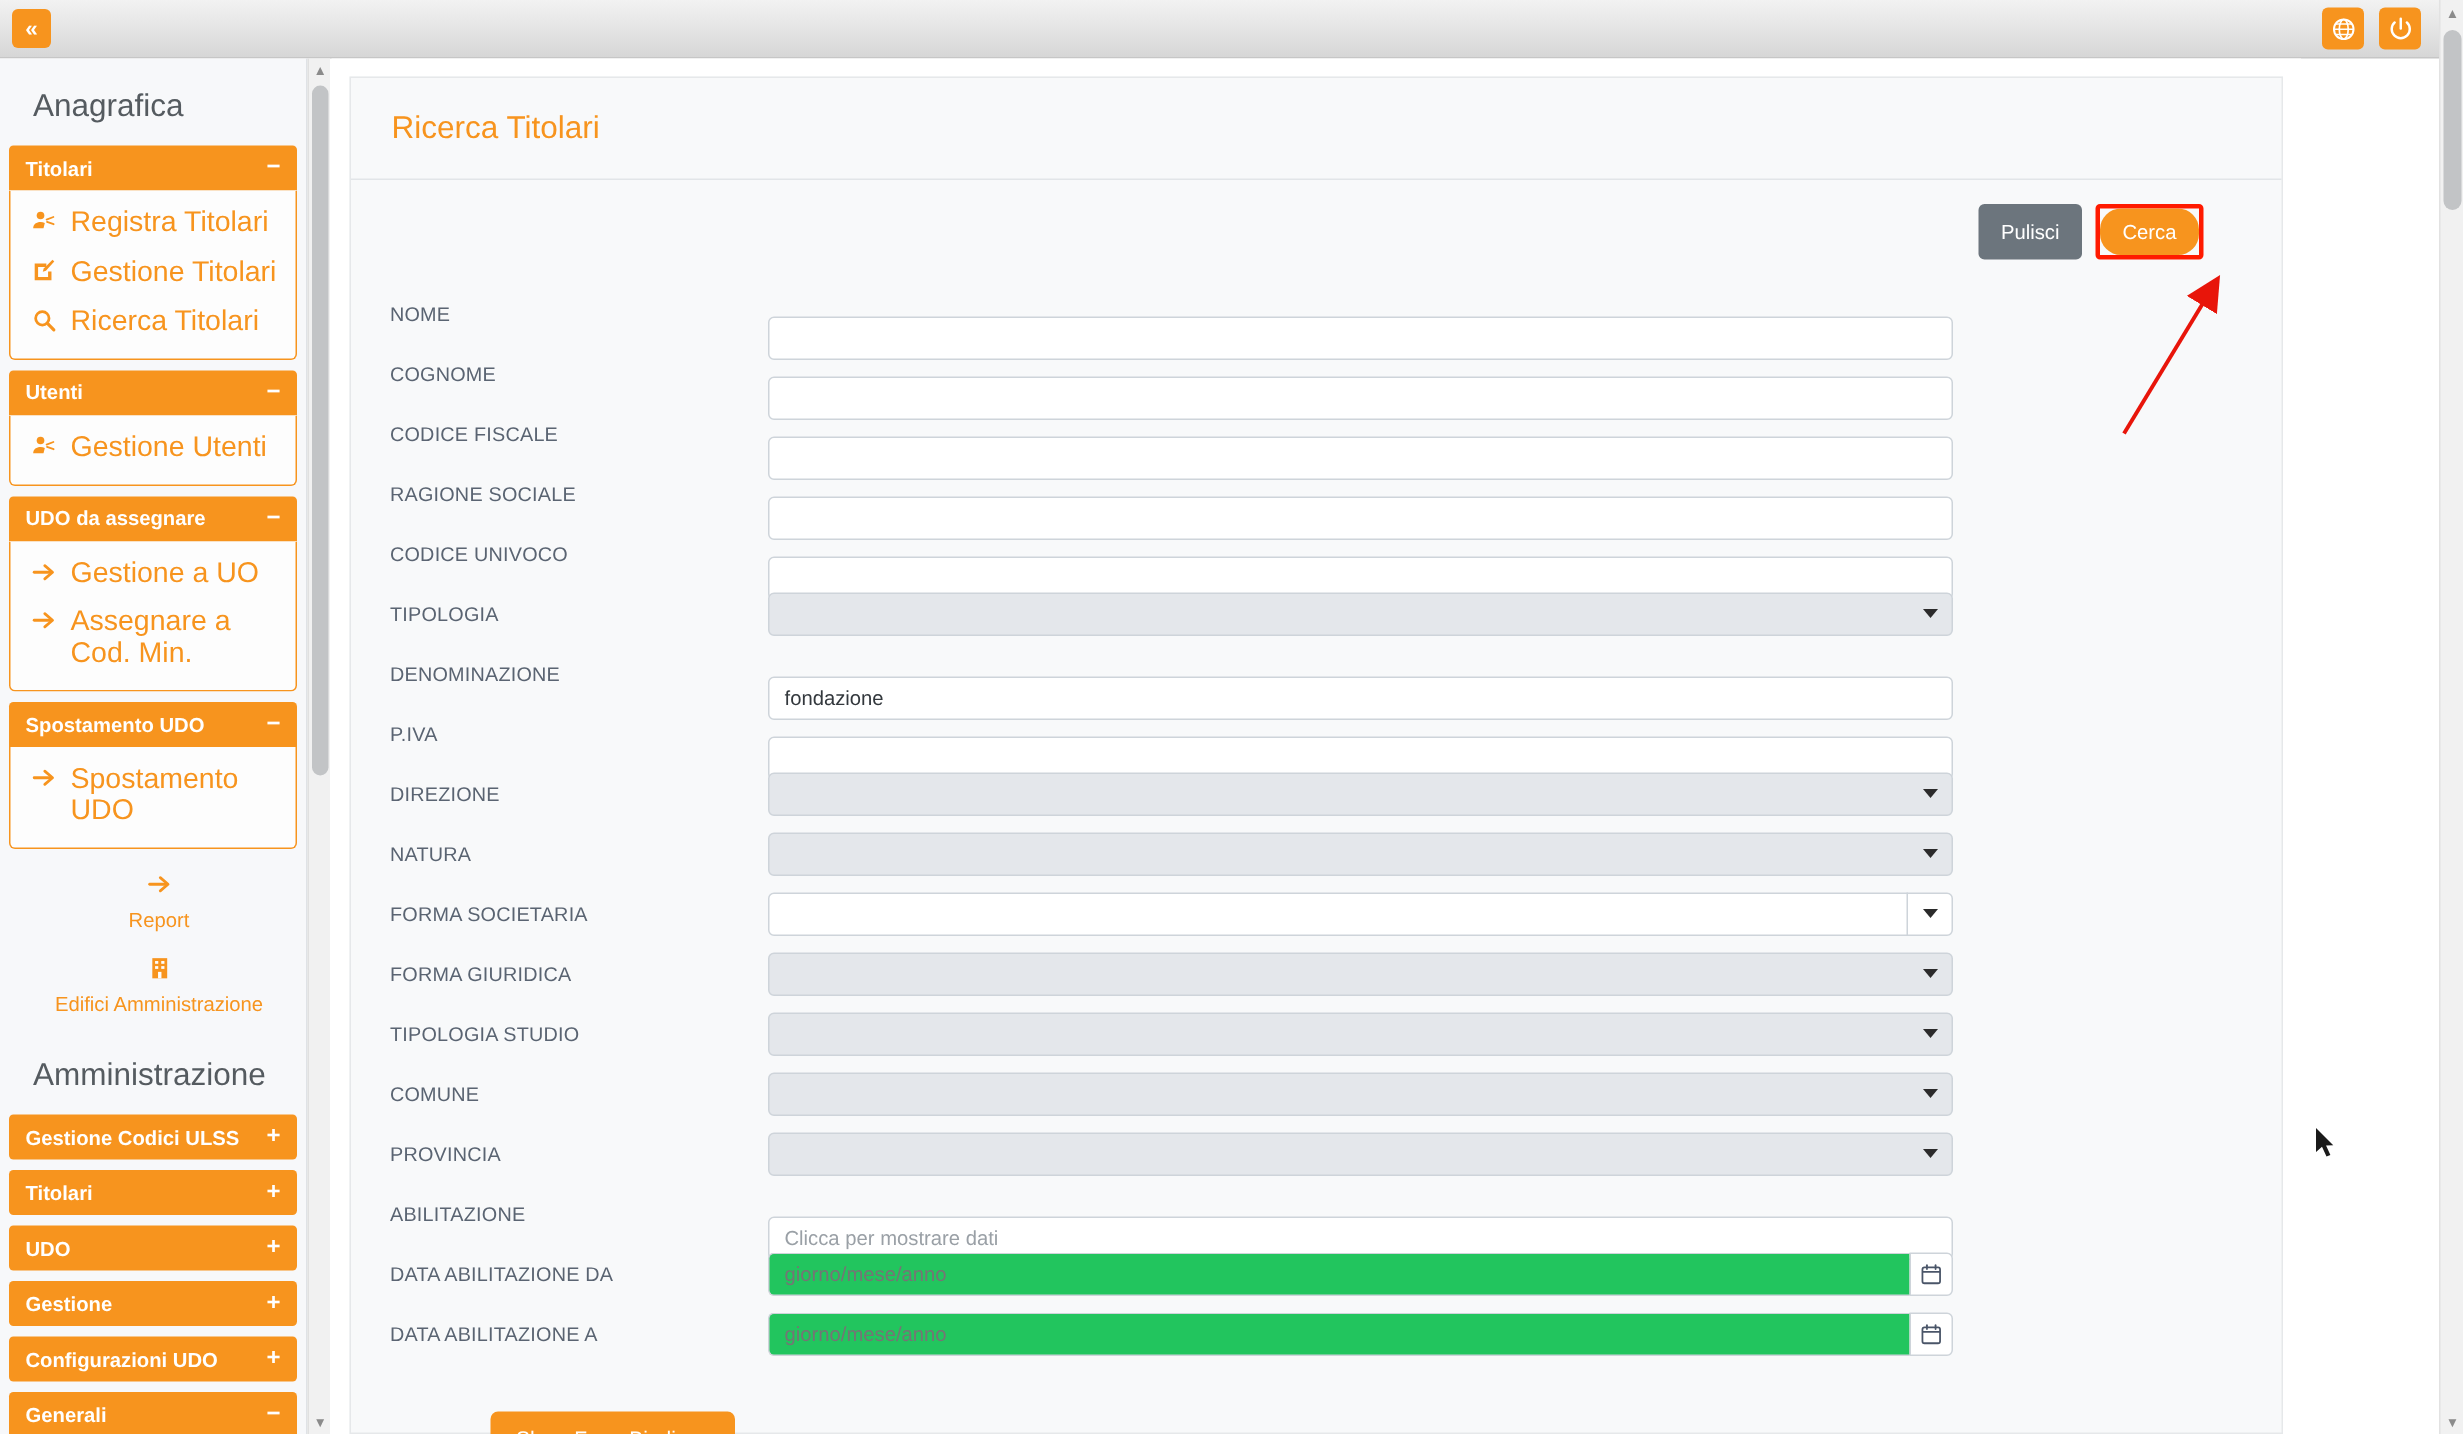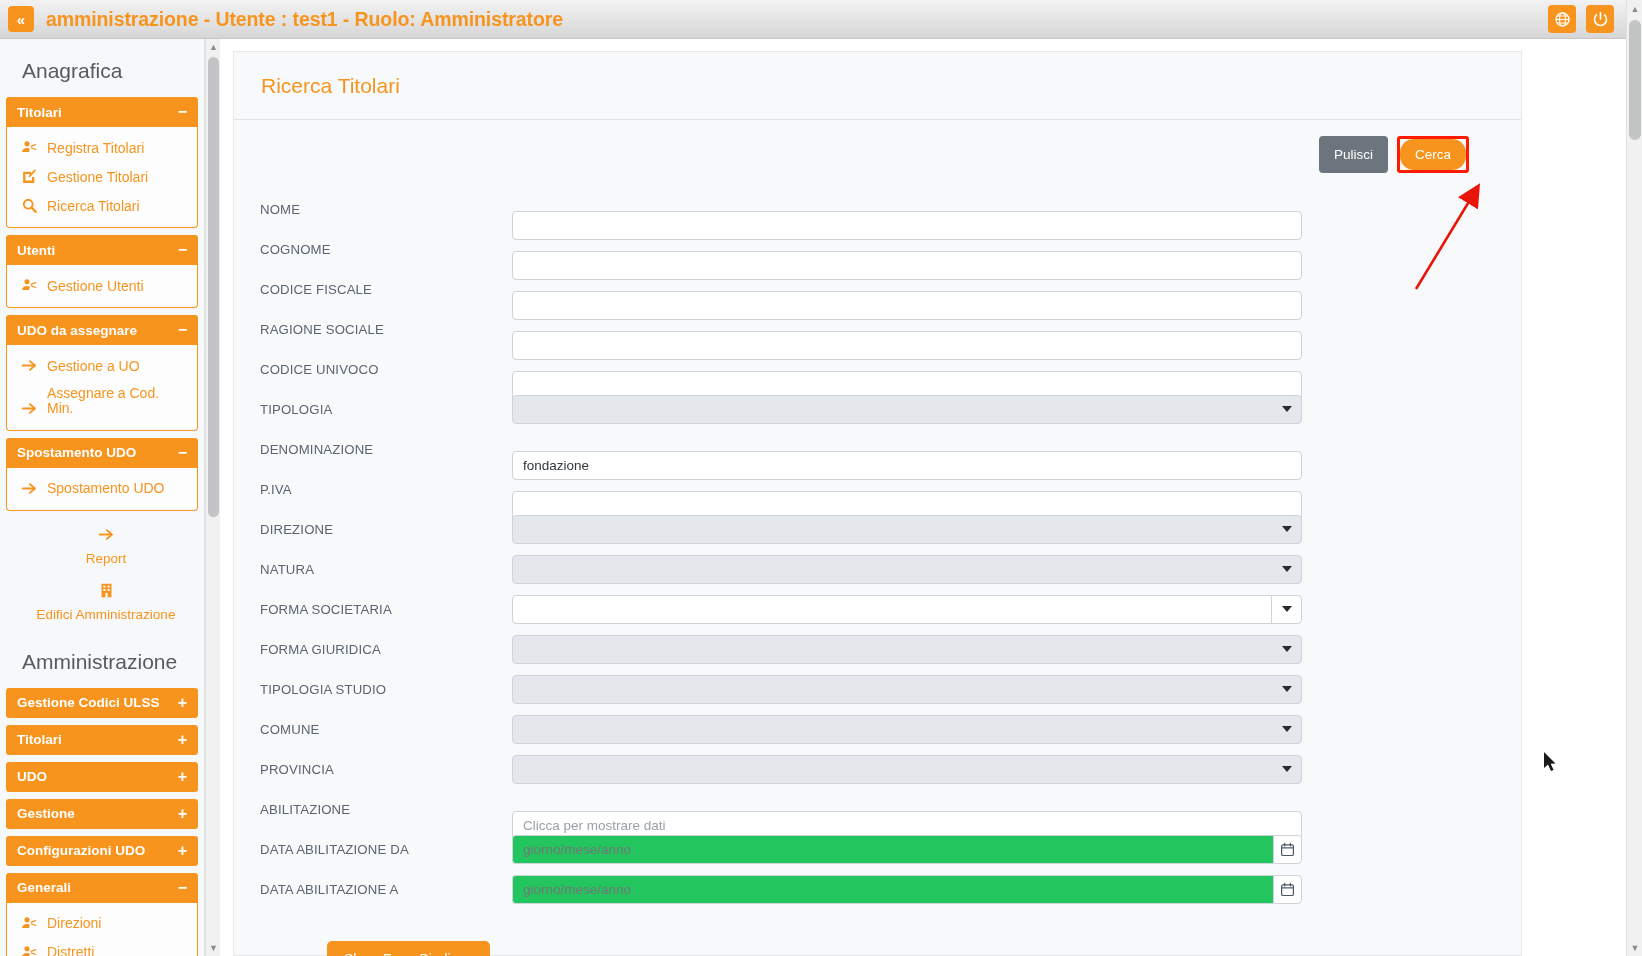--- a/index.html
+++ b/index.html
@@ -64,23 +64,23 @@
   }
   .panel-head.open { border-radius: 3px 3px 0 0; }
   .panel-head .sign { margin-left: auto; font-size: 16px; font-weight: bold; }
   .panel-body {
     border: 1px solid #f7941e; border-top: none;
     border-radius: 0 0 4px 4px;
     background: #fdfdfd;
     padding: 6px 0 7px 0;
   }
   .side-link {
-    display: flex; align-items: flex-end;
+    display: flex; align-items: flex-start;
     padding: 6px 8px 6px 14px;
-    color: #f7941e; font-size: 14px; cursor: pointer;
+    color: #f7941e; font-size: 19px; cursor: pointer;
     gap: 9px;
   }
   .side-link .txt { line-height: 1.1; }
   .plain-link {
     display: flex; align-items: center; gap: 8px;
     padding: 8px 8px 8px 16px; color: #f7941e;
     font-size: 13.5px; cursor: pointer; flex-direction: column;
   }
   .ic { width: 17px; height: 17px; flex: none; display:block; }
 
@@ -217,21 +217,20 @@
     display: flex; align-items: center; justify-content: center;
     color: #8b8b8b; font-size: 9px;
   }
   .cursor-arrow { position: absolute; left: 1544px; top: 752px; }
 </style>
 </head>
 <body>
 
 <div class="topbar">
   <div class="collapse-btn">«</div>
-  <div class="topbar-title">amministrazione - Utente : test1 - Ruolo: Amministratore</div>
   <div class="topbar-right">
     <div class="icon-btn">
       <svg width="17" height="17" viewBox="0 0 24 24">
         <circle cx="12" cy="12" r="9.2" fill="none" stroke="#fff" stroke-width="1.9"></circle>
         <ellipse cx="12" cy="12" rx="4.2" ry="9.2" fill="none" stroke="#fff" stroke-width="1.6"></ellipse>
         <line x1="2.9" y1="12" x2="21.1" y2="12" stroke="#fff" stroke-width="1.6"></line>
         <line x1="4.3" y1="7" x2="19.7" y2="7" stroke="#fff" stroke-width="1.4"></line>
         <line x1="4.3" y1="17" x2="19.7" y2="17" stroke="#fff" stroke-width="1.4"></line>
       </svg>
     </div>

